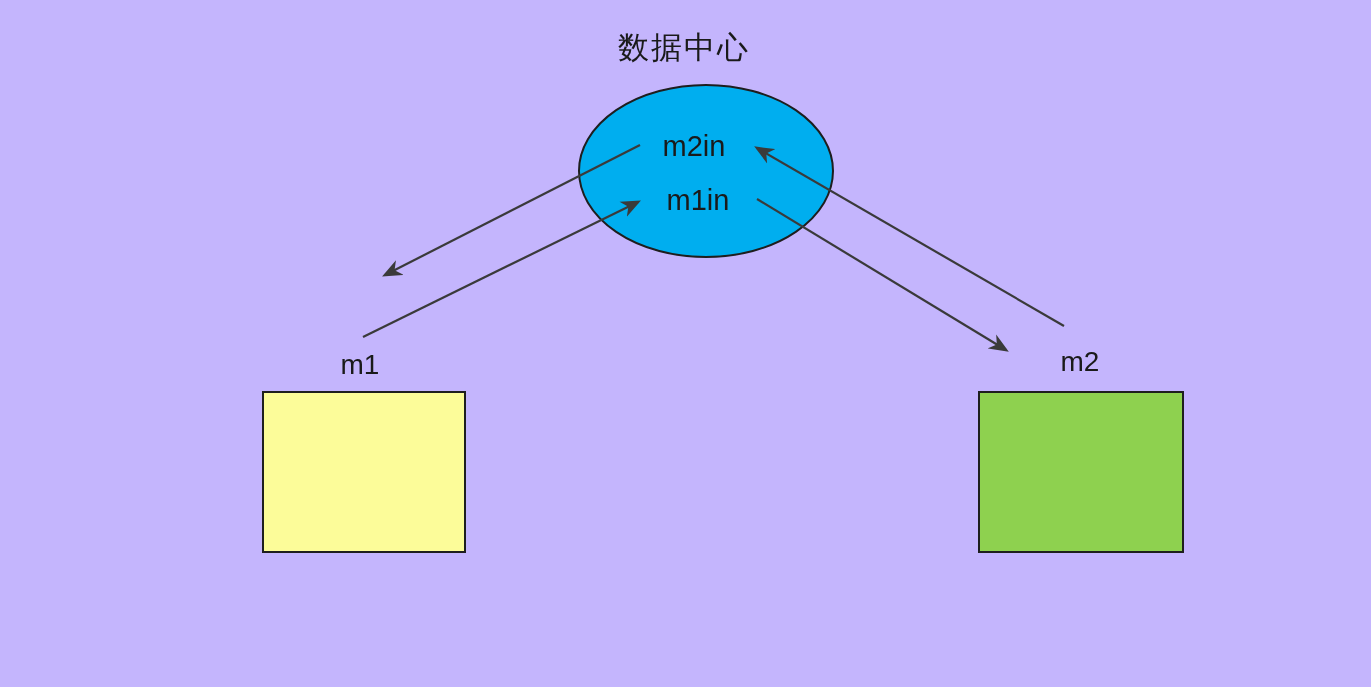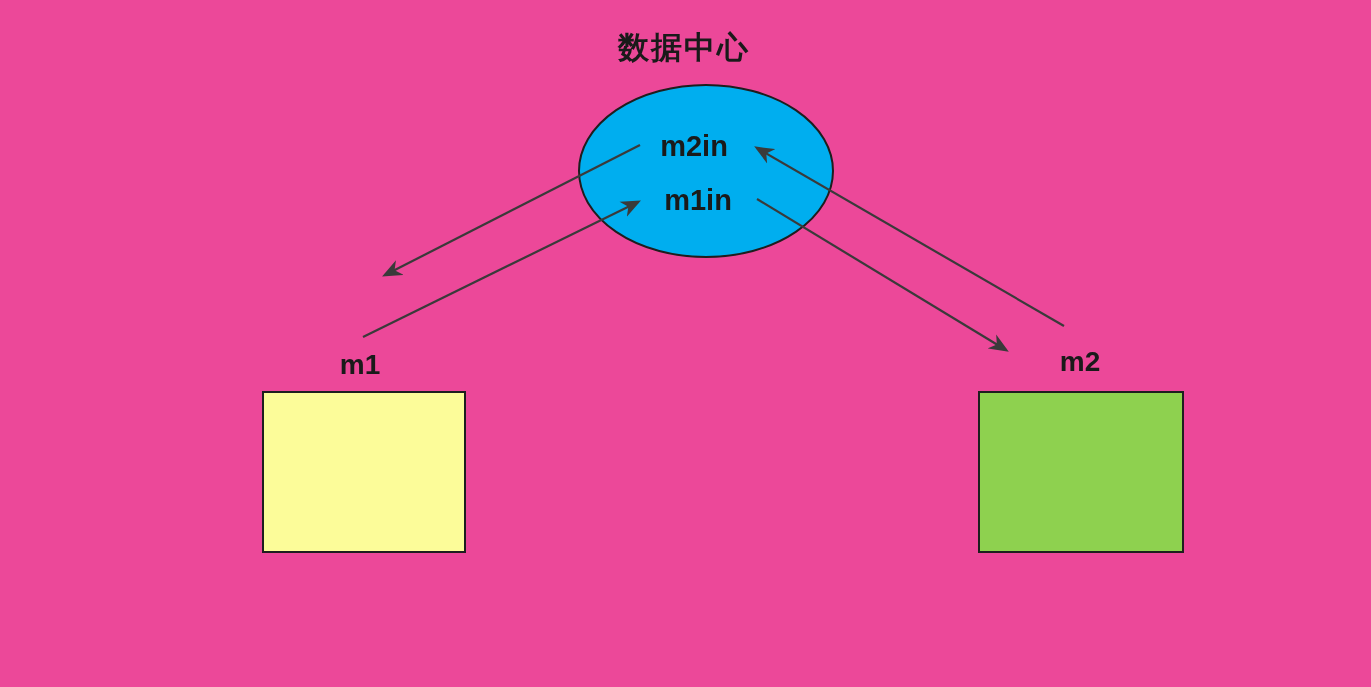--- a/index.html
+++ b/index.html
@@ -8,22 +8,21 @@
     background: #FFFFFF;
     width: 1371px;
     height: 687px;
     overflow: hidden;
     font-family: "Liberation Sans", sans-serif;
   }
   .canvas {
     position: relative;
     width: 1371px;
     height: 687px;
-    background: #ec4899;
-    font-weight: bold;
+    background: #c4b5fd;
   }
   svg {
     display: block;
   }
   .shape {
     stroke: #1E1E1E;
     stroke-width: 2;
   }
   .edge {
     stroke-width: 2.2;

